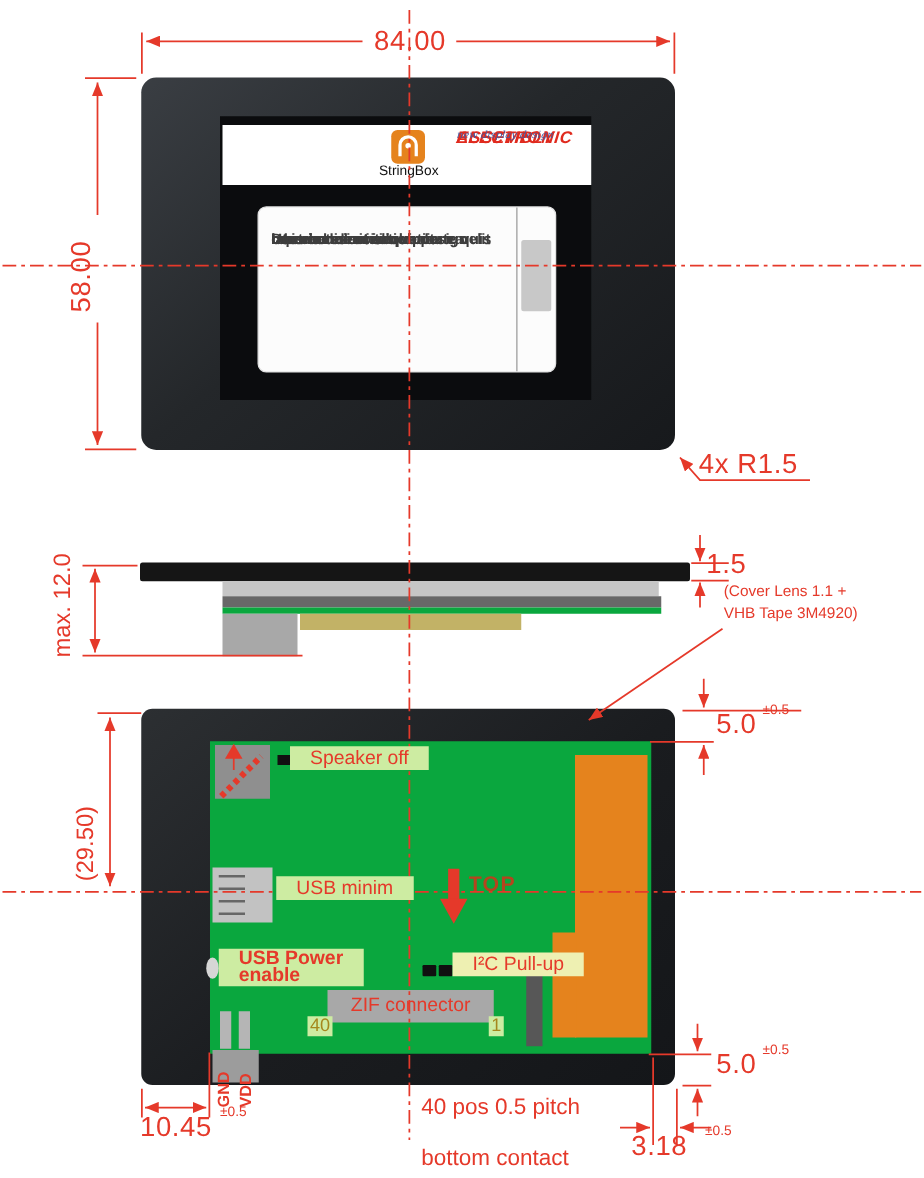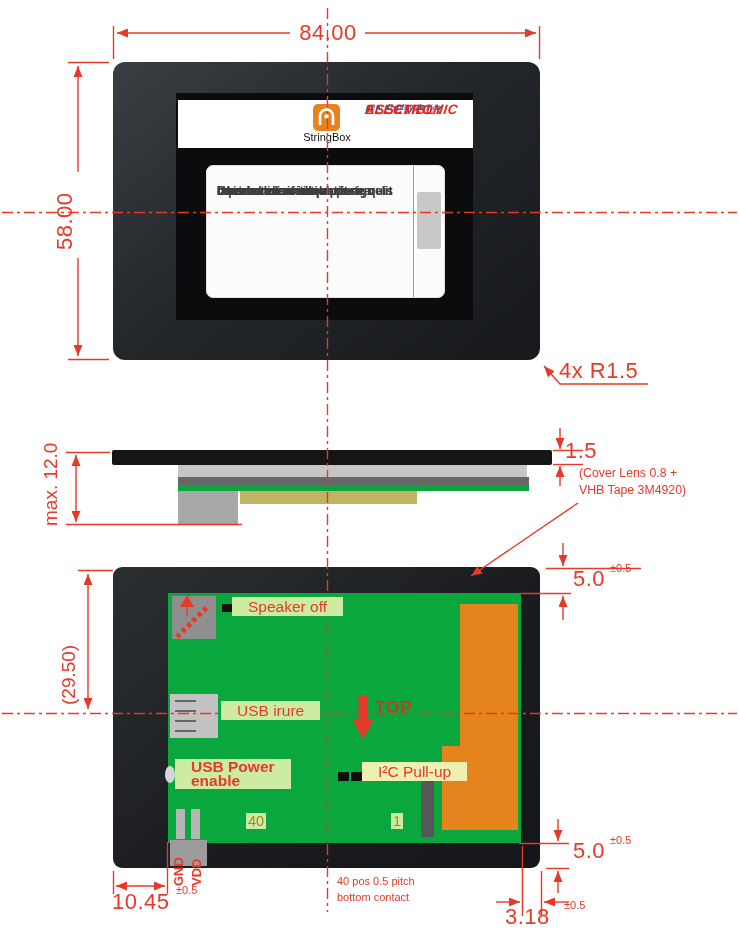--- a/index.html
+++ b/index.html
@@ -60,21 +60,21 @@
            display:flex;align-items:center;justify-content:center;}
   .pin{width:9px;height:30px;background:#b5b5b5;z-index:3;}
   .pin.p1{left:176px;top:809px;} .pin.p2{left:191px;top:809px;}
   .gnd-box{left:170px;top:840px;width:37px;height:26px;background:#9c9c9c;z-index:3;}
   
   .red{color:var(--dimension-red);z-index:6;white-space:nowrap;}
   .dimtxt{font-size:22px;letter-spacing:.5px;}
   .tol{font-size:11px;letter-spacing:0;}
   .vtext{writing-mode:vertical-rl;transform:rotate(180deg);}
   .note{font-size:12.3px;}
-  .note2{font-size:11px;}
+  .note2{font-size:18px;}
   .lbl{font-size:15.5px;line-height:17px;background:var(--label-green-bg);padding:1px 16px;z-index:6;}
   .lbl.yellow{background:var(--label-yellow-bg);}
   .zif-txt{position:relative;font-size:15.5px;color:var(--dimension-red);z-index:4;}
   .pin-num{font-size:14.5px;color:var(--pin-olive);background:var(--label-green-bg);padding:0 2px;z-index:6;}
   .topword{font-size:17px;font-weight:700;color:var(--top-marker-red);letter-spacing:1px;z-index:6;text-align:center;}
   .gvd{font-size:13px;font-weight:700;z-index:6;height:48px;}
   
   #overlay{left:0;top:0;z-index:5;pointer-events:none;}
   #overlay .rl{stroke:var(--dimension-red);stroke-width:1.4;fill:none;}
   #overlay .cl{stroke-dasharray:11 4 3 4;}
@@ -131,20 +131,23 @@
   <div class="bv-pcb"></div>
   <div class="speaker-box"></div>
   <div class="jumper"></div>
   <div class="usb-box"></div>
   <div class="pwr-oval"></div>
   <div class="chip c1"></div>
   <div class="chip c2"></div>
   <div class="grayStrip"></div>
   <div class="orange-main"></div>
   <div class="orange-step"></div>
+  <div class="zif-box">
+    <span class="zif-txt">ZIF connector</span>
+  </div>
   <div class="pin p1"></div>
   <div class="pin p2"></div>
   <div class="gnd-box"></div>
 
   <svg id="overlay" width="739" height="942" viewBox="0 0 739 942">
     <defs>
       <marker id="ah" markerUnits="userSpaceOnUse" markerWidth="12" markerHeight="9" refX="11" refY="4.5" orient="auto-start-reverse">
         <path d="M0 0 L11 4.5 L0 9 Z" fill="#e5392a"></path>
       </marker>
     </defs>
@@ -210,37 +213,37 @@
     <path class="usbline" d="M175 721 H 196"></path>
     <path class="usbline" d="M175 731 H 196"></path>
   </svg>
 
   <div class="red dimtxt" style="left:292px;top:20px;width:72px;text-align:center;">84.00</div>
   <div class="red dimtxt vtext" style="left:52px;top:178px;height:72px;">58.00</div>
   <div class="red dimtxt" style="left:559px;top:358px;">4x R1.5</div>
 
   <div class="red vtext" style="left:40px;top:420px;height:106px;font-size:19px;">max. 12.0</div>
   <div class="red dimtxt" style="left:565px;top:438px;">1.5</div>
-  <div class="red note" style="left:579px;top:466px;">(Cover Lens 0.8 +</div>
+  <div class="red note" style="left:579px;top:466px;">(Cover Lens 1.1 +</div>
   <div class="red note" style="left:579px;top:483px;text-align:center;">VHB Tape 3M4920)</div>
 
   <div class="red vtext" style="left:58px;top:591px;height:114px;font-size:19px;">(29.50)</div>
   <div class="red dimtxt" style="left:573px;top:566px;">5.0</div>
   <div class="red tol" style="left:610px;top:562px;">±0.5</div>
   <div class="red dimtxt" style="left:573px;top:838px;">5.0</div>
   <div class="red tol" style="left:610px;top:834px;">±0.5</div>
   <div class="red dimtxt" style="left:505px;top:904px;">3.18</div>
   <div class="red tol" style="left:564px;top:899px;">±0.5</div>
   <div class="red dimtxt" style="left:112px;top:889px;">10.45</div>
   <div class="red tol" style="left:176px;top:884px;">±0.5</div>
   <div class="red note2" style="left:337px;top:875px;">40 pos 0.5 pitch</div>
-  <div class="red note2" style="left:337px;top:891px;">bottom contact</div>
+  <div class="red note2" style="left:337px;top:916px;">bottom contact</div>
 
   <div class="red lbl" style="left:232px;top:597px;">Speaker off</div>
-  <div class="red lbl" style="left:221px;top:701px;">USB irure</div>
+  <div class="red lbl" style="left:221px;top:701px;">USB minim</div>
   <div class="red lbl" style="left:175px;top:759px;line-height:14px;font-weight:bold;">
     <span style="position:relative;display:block;">USB Power</span>
     <span style="position:relative;display:block;">enable</span>
   </div>
   <div class="red lbl yellow" style="left:362px;top:762px;">I²C Pull-up</div>
   <div class="pin-num" style="left:246px;top:813px;">40</div>
   <div class="pin-num" style="left:391px;top:813px;">1</div>
   <div class="red gvd vtext" style="left:171px;top:838px;">GND</div>
   <div class="red gvd vtext" style="left:189px;top:838px;">VDD</div>
   <div class="topword" style="left:375px;top:698px;">TOP</div>

